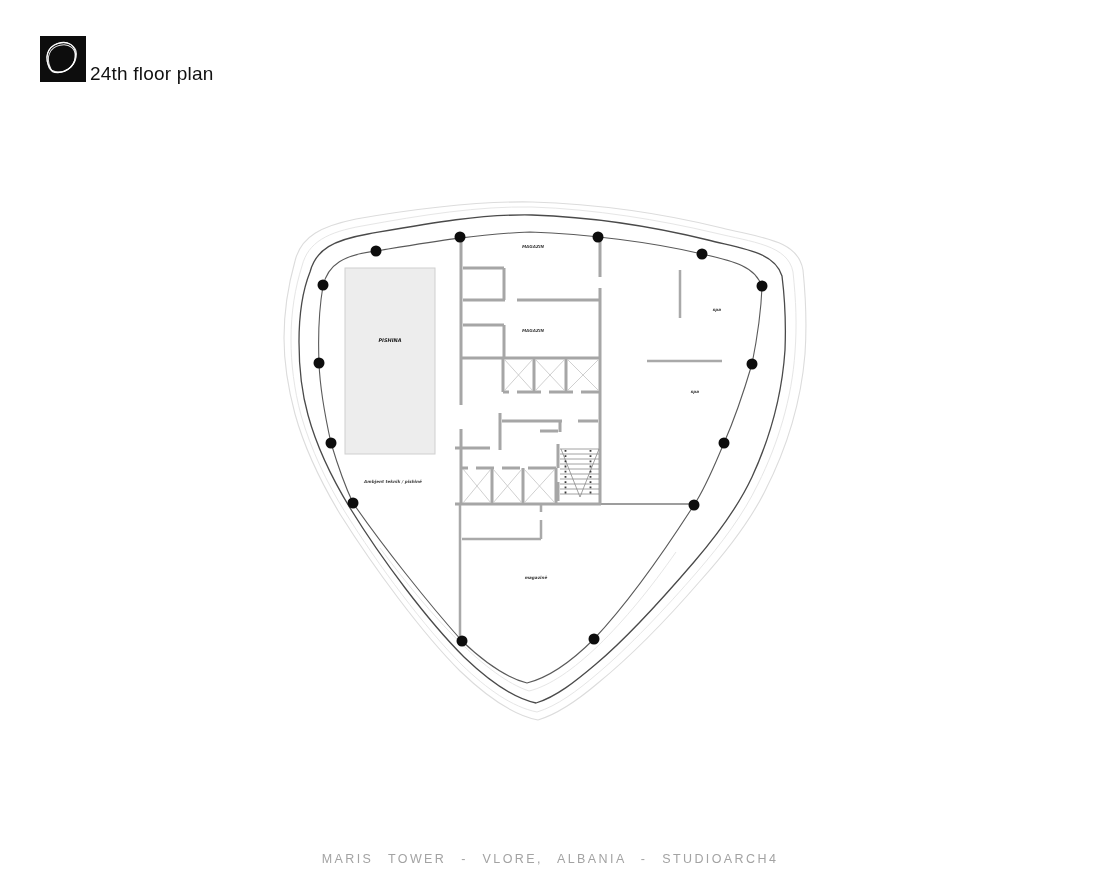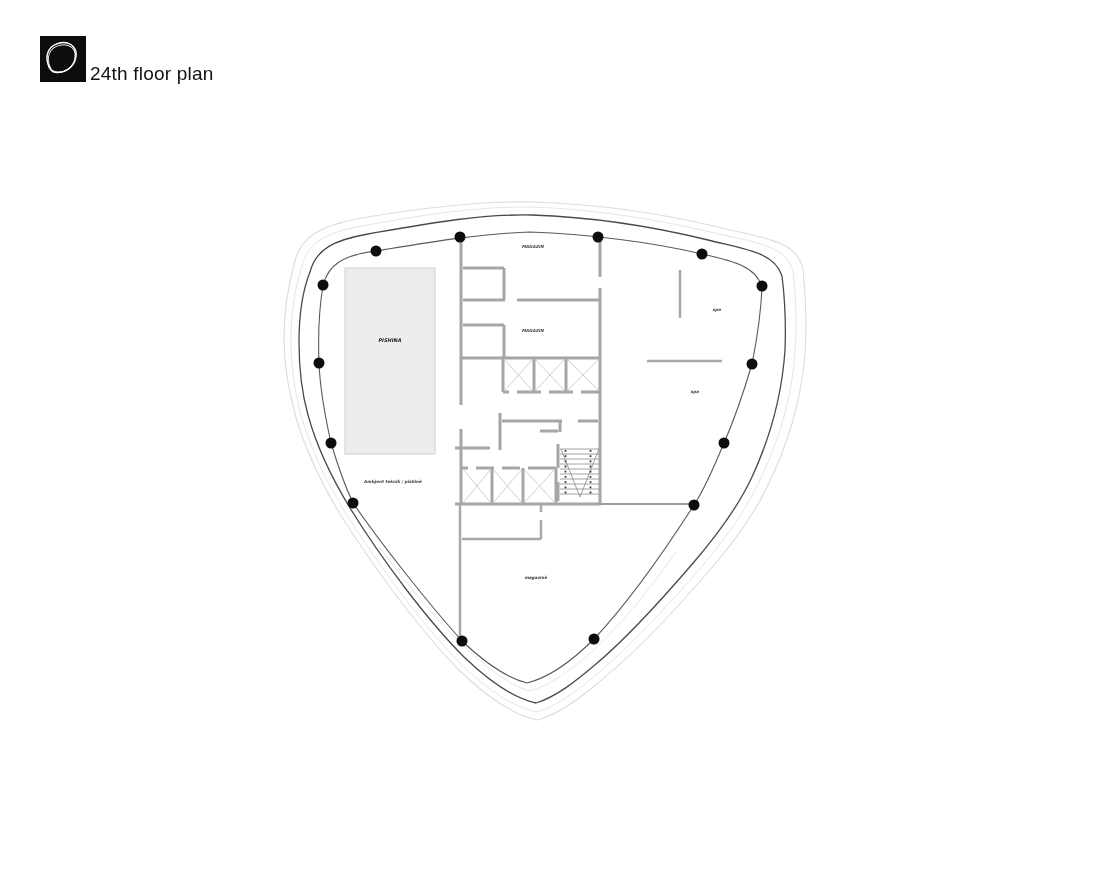--- a/index.html
+++ b/index.html
@@ -145,14 +145,15 @@
     <g>
       <text class="lblS" x="533" y="248">MAGAZIN</text>
       <text class="lblS" x="533" y="332">MAGAZIN</text>
       <text class="lblS" x="717" y="311">spa</text>
       <text class="lblS" x="695" y="393">spa</text>
       <text class="lblS" x="393" y="483">Ambjent teknik / pishinë</text>
       <text class="lblS" x="536" y="579">magazinë</text>
     </g>
   </svg>
 
+  <div class="footer">MARIS TOWER - VLORE, ALBANIA - STUDIOARCH4</div>
 
 </div>
 
 </body></html>

